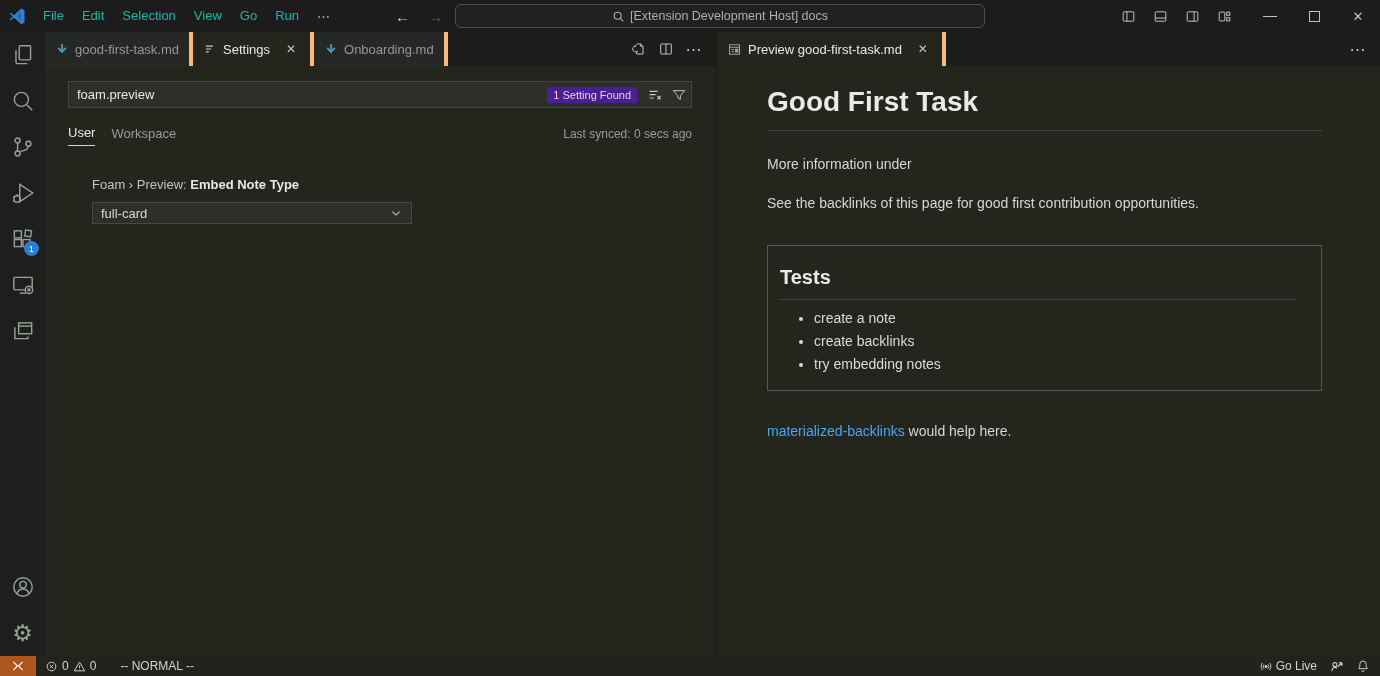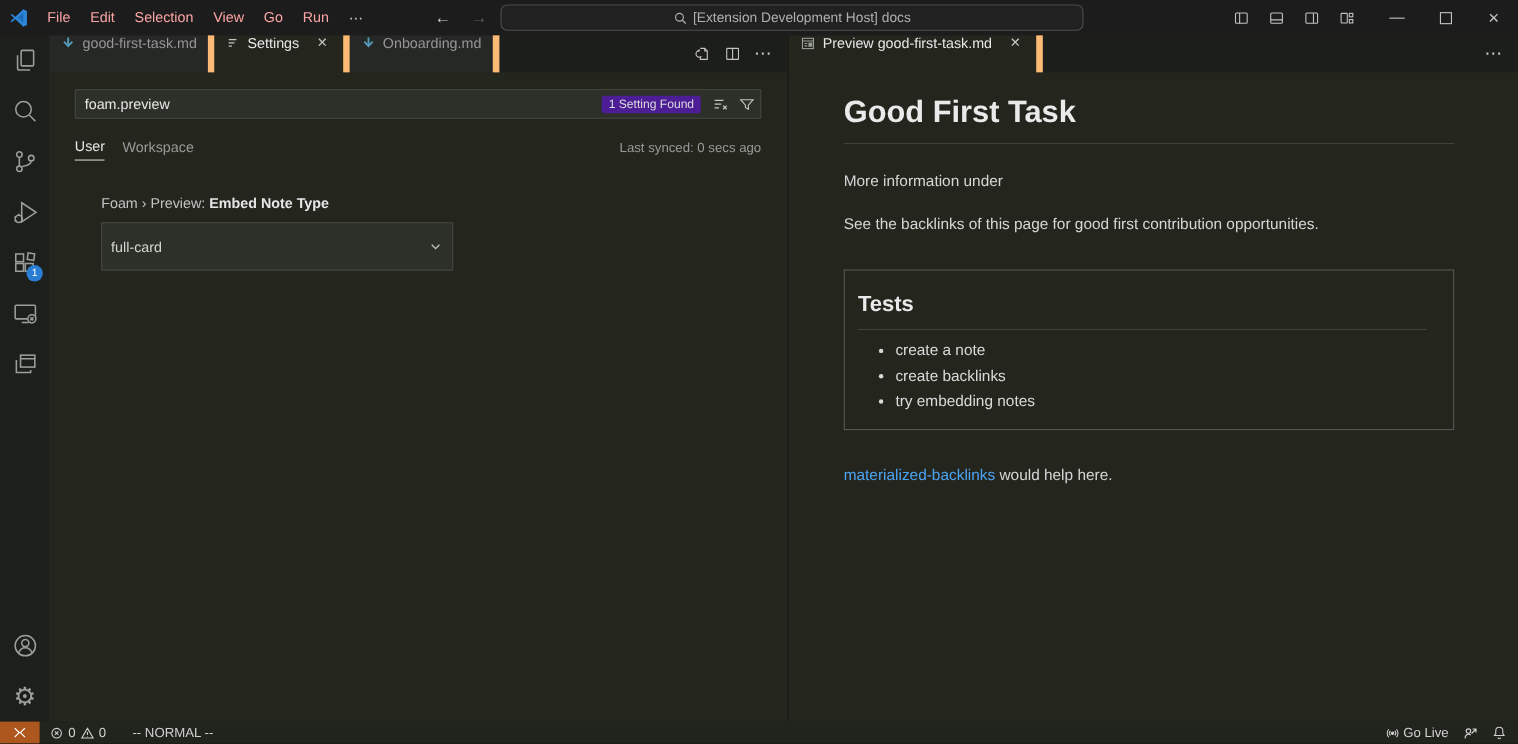--- a/index.html
+++ b/index.html
@@ -4,21 +4,21 @@
 <style>
   * { margin:0; padding:0; box-sizing:border-box; }
   html,body { width:1380px; height:676px; overflow:hidden; background:#111; }
   body { font-family:"Liberation Sans", sans-serif; font-size:13px; color:#cccccc; }
   .window { width:1380px; height:676px; display:flex; flex-direction:column; background:#24261e; }
 
   
   .titlebar { height:32px; background:#1c1c1c; display:flex; align-items:center; position:relative; flex:none; }
   .logo { width:34px; display:flex; justify-content:center; }
   .menu { display:flex; align-items:center; }
-  .menu-item { padding:0 9px; height:24px; line-height:24px; color:#fca5a5; font-size:13px; border-radius:4px; cursor:default; }
+  .menu-item { padding:0 9px; height:24px; line-height:24px; color:#14b8a6; font-size:13px; border-radius:4px; cursor:default; }
   .menu-more { padding:0 9px; color:#cccccc; }
   .nav-arrows { display:flex; align-items:center; margin-left:56px; gap:18px; font-size:15px; }
   .arrow-back { color:#cfcfcf; }
   .arrow-fwd { color:#5d5d5d; }
   .cmd-center { position:absolute; left:455px; top:4px; width:530px; height:24px; background:#212121;
     border:1px solid #4d4d4d; border-radius:6px; display:flex; align-items:center; justify-content:center;
     color:#b0b0b0; font-size:12.5px; gap:5px; }
   .win-controls { position:absolute; right:0; top:0; height:32px; display:flex; align-items:center; }
   .wc-btn { width:44px; height:32px; display:flex; align-items:center; justify-content:center; color:#c2c2c2; }
   .wc-min { width:14px; border-top:1px solid #c2c2c2; display:block; }
@@ -38,43 +38,43 @@
     background:#2b7cd3; color:#ffffff; font-size:9.5px; display:flex; align-items:center; justify-content:center; }
   .gear-glyph { font-size:23px; line-height:1; color:#9a9f9a; }
 
   
   .group { display:flex; flex-direction:column; min-width:0; }
   .group-left { width:671px; flex:none; }
   .group-right { flex:1; border-left:1px solid #161813; }
 
   
   .tabbar { height:34px; background:#1c1e1b; display:flex; align-items:stretch; flex:none; }
-  .tab { display:flex; gap:6px; padding:0 10px; font-size:13px; color:#969696;
-    background:#262826; border-right:6px solid #fdba74; white-space:nowrap; }
+  .tab { display:flex; align-items:center; gap:6px; padding:0 10px; font-size:13px; color:#969696;
+    background:#262826; border-right:4px solid #fdba74; white-space:nowrap; }
   .tab.active { background:#24261e; color:#e7e7e7; }
   .tab .tab-close { margin-left:6px; font-size:12px; color:#c5c5c5; width:18px; text-align:center; }
   .tab-actions { margin-left:auto; display:flex; align-items:center; gap:4px; padding-right:10px; color:#c5c5c5; }
   .tab-actions .ta-btn { width:24px; height:24px; display:flex; align-items:center; justify-content:center; }
   .more-glyph { font-size:16px; letter-spacing:1px; color:#c5c5c5; }
 
   
   .settings-body { flex:1; background:#24261e; padding:15px 24px 0 23px; overflow:hidden; }
   .search-row { height:27px; background:#2d3028; border:1px solid #43463d; display:flex; align-items:center; }
   .search-input { flex:1; background:transparent; border:none; outline:none; color:#e8e8e8;
     font-size:13px; font-family:"Liberation Sans", sans-serif; padding:0 8px; }
   .results-badge { background:#4c1d95; color:#dcdcdc; font-size:11px; padding:2px 6px; border-radius:2px; margin-right:6px; white-space:nowrap; }
   .sr-icon { width:24px; height:24px; display:flex; align-items:center; justify-content:center; color:#c5c5c5; }
   .meta-row { margin-top:16px; display:flex; align-items:flex-end; height:22px; }
   .scope-tab { margin-right:16px; padding-bottom:5px; font-size:13px; color:#9a9a9a; }
   .scope-tab.active { color:#e7e7e7; border-bottom:1px solid #d0d3cc; }
   .last-synced { margin-left:auto; color:#9a9a9a; font-size:12px; padding-bottom:5px; }
   .setting-item { margin-top:31px; padding-left:24px; }
   .setting-title { font-size:13px; color:#c3c3c3;margin-top:27px; }
   .setting-title b { color:#e7e7e7; font-weight:700; }
-  .setting-select { margin-top:10px; width:320px; height:44px; background:#2d3028; border:1px solid #454940;
+  .setting-select { margin-top:10px; width:320px; height:22px; background:#2d3028; border:1px solid #454940;
     display:flex; align-items:center; padding:0 8px; color:#d6d6d6; font-size:13px; }
   .setting-select .chev { margin-left:auto; color:#c5c5c5; display:flex; }
 
   
   .preview-body { flex:1; background:#24261e; padding:20px 58px 0 50px; overflow:hidden; color:#d6d6d6; }
   .pv-h1 { font-size:28px; font-weight:600; color:#eaeaea; padding-bottom:12px; border-bottom:1px solid #3f423a; }
   .pv-p { font-size:14px; margin-top:19px; line-height:1.45; }
   .pv-p2 { margin-top:23px; }
   .embed-card { margin-top:31px; border:1px solid #565951; padding:20px 24px 18px 12px; }
   .embed-card h2 { font-size:20px; font-weight:700; color:#eaeaea; padding-bottom:10px; border-bottom:1px solid #3f423a; margin:0 0 6px 0; }

